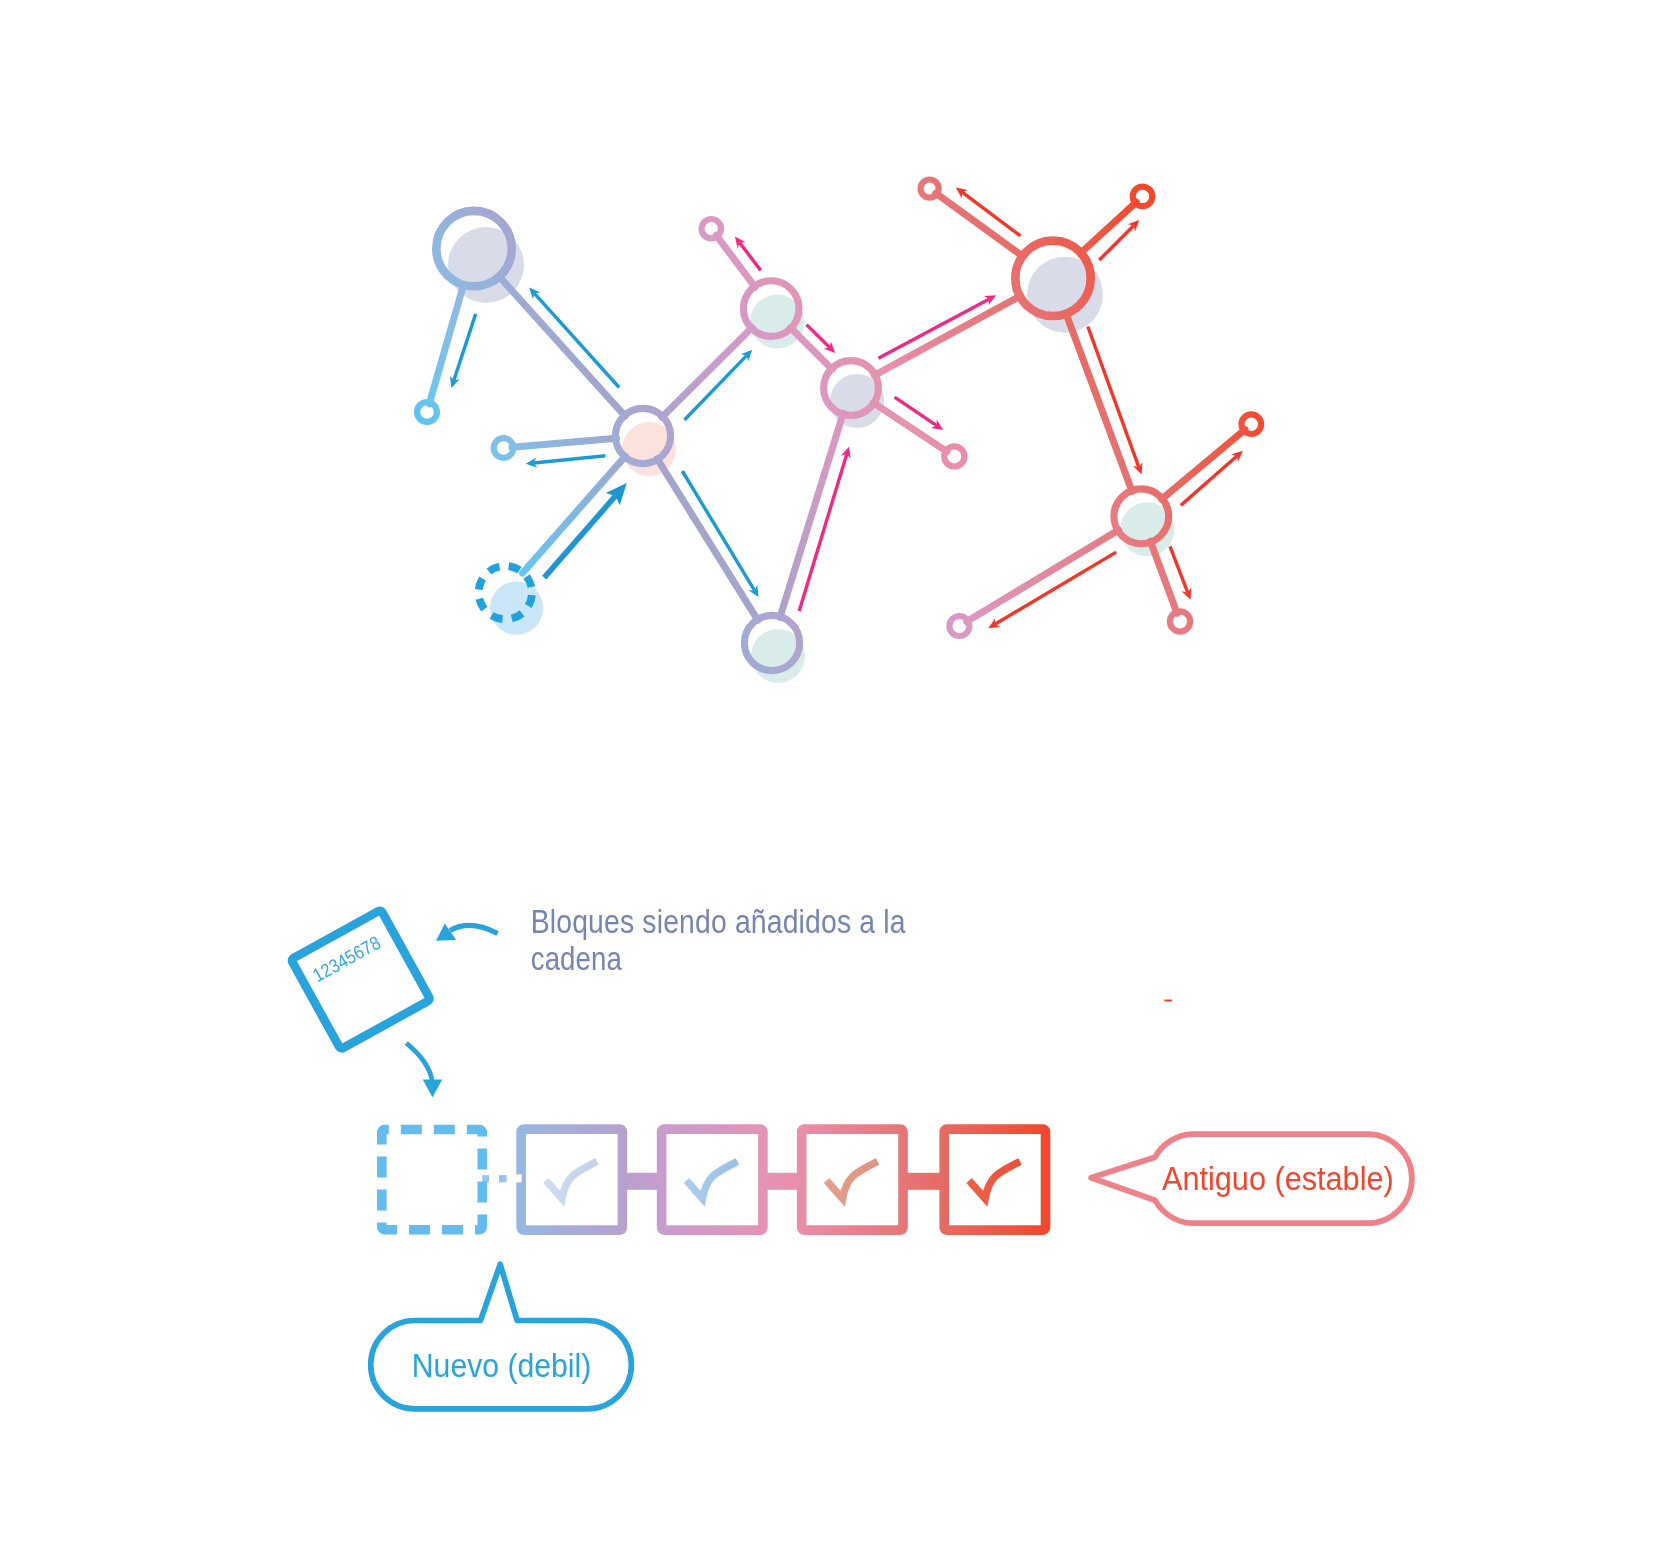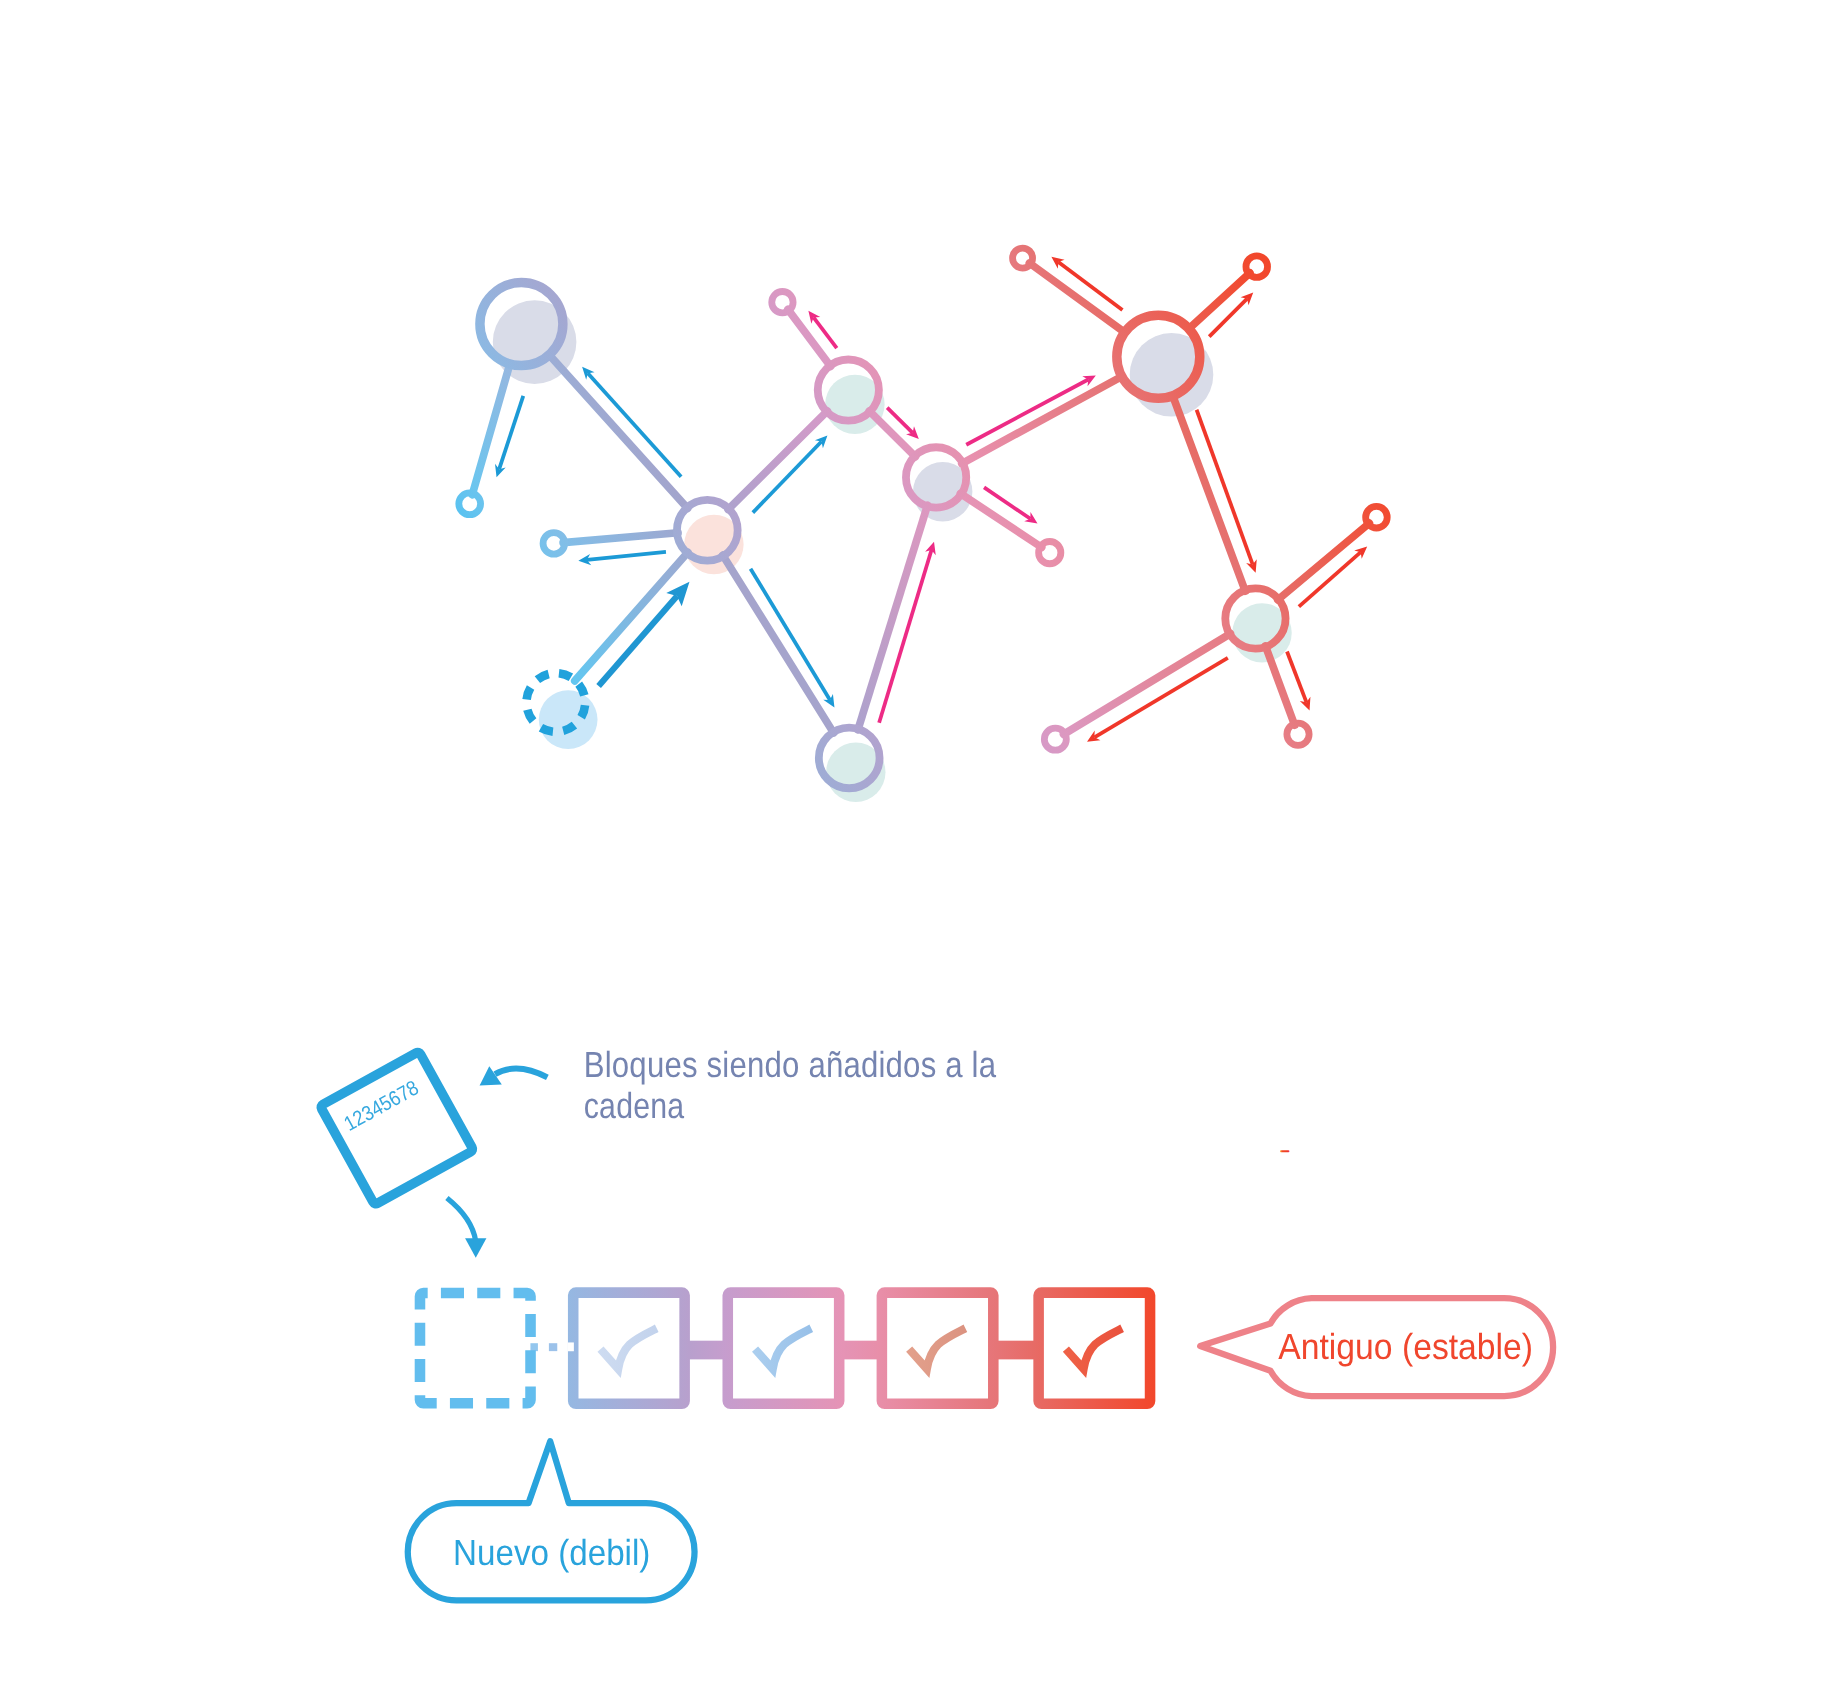--- a/index.html
+++ b/index.html
@@ -1,17 +1,17 @@
 <!DOCTYPE html>
 <html><head>
 <meta charset="utf-8">
 <style>
 html,body{margin:0;padding:0;background:#fff;}
 body{width:1680px;height:1547px;overflow:hidden;font-family:"Liberation Sans",sans-serif;}
-#stage{position:relative;width:1680px;height:1104px;background:#fff;margin-top:46px;}
+#stage{position:relative;width:1680px;height:1104px;background:#fff;}
 svg#diagram{position:absolute;left:0;top:0;}
 text{font-family:"Liberation Sans",sans-serif;}
 .note{font-size:33px;fill:#7584B0;letter-spacing:0.2px;}
 .calloutRed{font-size:33px;fill:#F0462D;}
 .calloutBlue{font-size:33px;fill:#29A3DC;}
 .blkid{font-size:19px;fill:#36A8DF;}
 </style>
 </head>
 <body>
 

